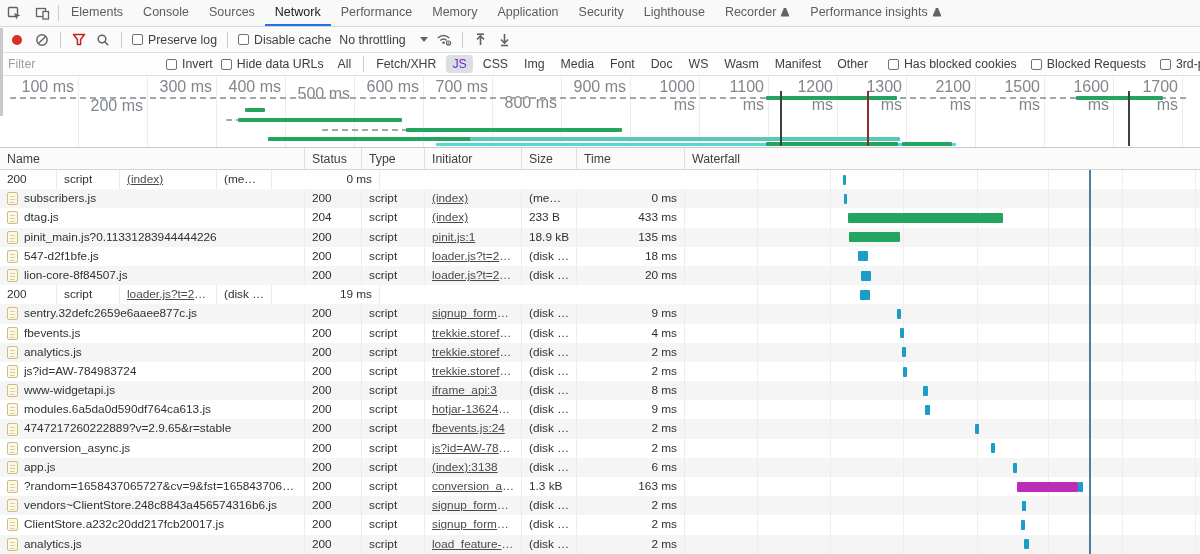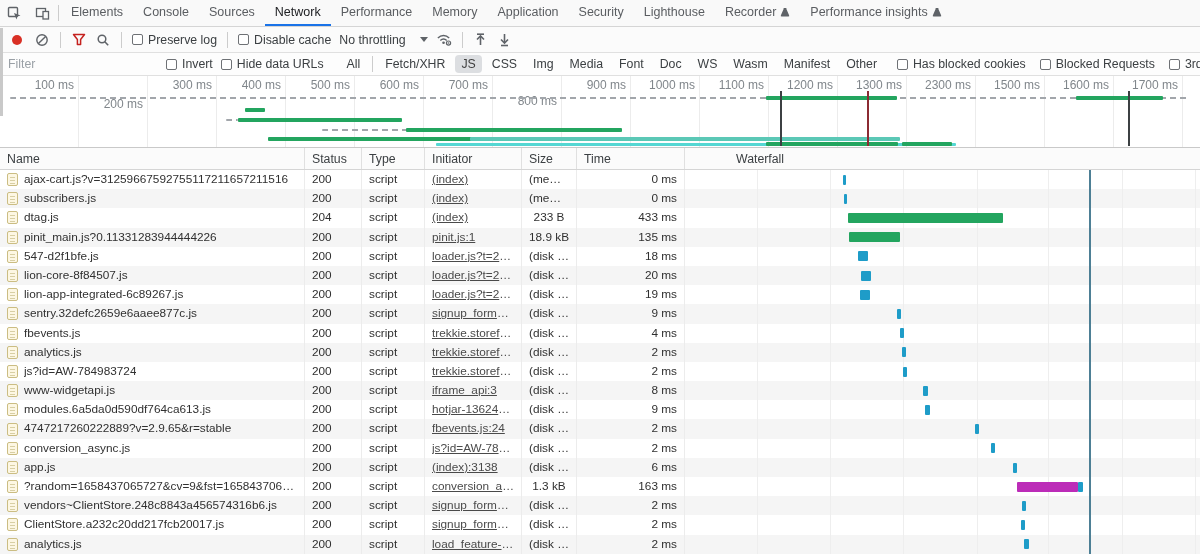--- a/index.html
+++ b/index.html
@@ -20,46 +20,46 @@
   .tool-ic { width:16px; height:16px; display:flex; align-items:center; justify-content:center; cursor:pointer; }
   .chk { display:flex; align-items:center; gap:5px; cursor:pointer; white-space:nowrap; color:#3c4043; font-size:12.3px; }
   .cbox { width:11px; height:11px; border:1px solid #6e7175; border-radius:2px; background:#fff; flex:0 0 auto; }
   .throttle { display:flex; align-items:center; gap:14px; color:#3c4043; font-size:12.3px; cursor:pointer; }
   .caret { width:0; height:0; border-left:4px solid transparent; border-right:4px solid transparent; border-top:5px solid #5f6368; }
 
   
   .filterbar { height:23px; background:#fdfdfd; border-bottom:1px solid #e0e0e0; display:flex; align-items:center; padding:0 8px; gap:8px; }
   .filter-input { border:none; outline:none; background:transparent; width:150px; font:12.3px "Liberation Sans",sans-serif; color:#333; }
   .filter-input::placeholder { color:#9aa0a6; }
-  .pills { display:flex; align-items:center; gap:4px;margin-left:9px; }
+  .pills { display:flex; align-items:center; gap:4px; }
   .pill { padding:2px 6px; border-radius:4px; color:#3c4043; font-size:12.3px; cursor:pointer; white-space:nowrap; }
-  .pill.active { background:#dcdee1; color:#404040; }
+  .pill.active { background:#dcdee1; color:#6d28d9; }
   .more-filters { display:flex; align-items:center; gap:14px; margin-left:6px; }
 
   
   .overview { position:relative; height:72px; border-bottom:1px solid #c9c9c9; background:#fff; overflow:hidden; cursor:crosshair; }
-  .ov-label { position:absolute; top:2px; font-size:12px; color:#80868b; width:56px; text-align:right; pointer-events:none; }
+  .ov-label { position:absolute; top:2px; font-size:16px; color:#80868b; width:56px; text-align:right; pointer-events:none; }
   .ov-grid { position:absolute; top:0; bottom:0; width:1px; background:#ececec; pointer-events:none; }
   .ov-bar { position:absolute; border-radius:1px; pointer-events:none; }
   .ov-dash { background:repeating-linear-gradient(90deg,#a2a6ab 0 6px,transparent 6px 10px); }
   .ov-line { position:absolute; top:15px; bottom:1px; width:1.5px; pointer-events:none; }
 
   
   :root { --w-name:305px; --w-status:57px; --w-type:63px; --w-init:97px; --w-size:55px; --w-time:108px; }
   .thead { height:22px; display:flex; background:#fbfbfb; border-bottom:1px solid #d5d5d5; color:#3c4043; }
   .th { display:flex; align-items:center; padding:0 7px; border-right:1px solid #e0e0e0; font-size:12.3px; overflow:hidden; white-space:nowrap; cursor:pointer; }
   .tbody { position:relative; height:384px; overflow:hidden; }
   .nrow { display:flex; height:19.2px; line-height:19.2px; cursor:pointer; }
   .nrow:nth-child(even) { background:#f5f5f5; }
   .td { padding:0 7px; border-right:1px solid #ececec; white-space:nowrap; overflow:hidden; text-overflow:ellipsis; font-size:11.8px; color:#303030; }
   .c-name { width:var(--w-name); display:flex; align-items:center; gap:6px; }
   .c-status { width:var(--w-status); }
   .c-type { width:var(--w-type); }
   .c-init { width:var(--w-init); }
-  .c-size { width:var(--w-size); text-align:center; }
+  .c-size { width:var(--w-size); text-align:left; }
   .c-size.cache { text-align:right; }
   .c-time { width:var(--w-time); text-align:right; }
   .c-wf { flex:1; border-right:none; }
   .name-text { overflow:hidden; text-overflow:ellipsis; }
   .script-ico { flex:0 0 auto; width:11px; height:13px; background:#fdf7e3; border:1px solid #cbbd83; border-radius:2px; position:relative; }
   .script-ico:after { content:""; position:absolute; left:2px; top:3px; right:2px; height:1px; background:#d8cfa4; box-shadow:0 3px 0 #d8cfa4, 0 6px 0 #d8cfa4; }
   .init-link { color:#4a4a4a; text-decoration:underline; overflow:hidden; text-overflow:ellipsis; display:block; }
   .wf-grid { position:absolute; top:0; bottom:0; width:1px; background:#eeeeee; pointer-events:none; }
   .wf-dcl { position:absolute; top:0; bottom:0; width:1.5px; background:#4d7f95; pointer-events:none; }
   .wf-bar { position:absolute; height:10px; border-radius:1px; pointer-events:none; }
@@ -230,39 +230,39 @@
 <div class="overview">
     <div class="ov-grid" style="left: 78px;"></div>
     <div class="ov-label" style="left: 18px;">100 ms</div>
     <div class="ov-grid" style="left: 147px;"></div>
     <div class="ov-label" style="left: 87px; margin-top: 19px;">200 ms</div>
     <div class="ov-grid" style="left: 216px;"></div>
     <div class="ov-label" style="left: 156px; text-align: right;">300 ms</div>
     <div class="ov-grid" style="left: 285px;"></div>
     <div class="ov-label" style="left: 225px;">400 ms</div>
     <div class="ov-grid" style="left: 354px;"></div>
-    <div class="ov-label" style="left: 294px;">500 ms</div>
+    <div class="ov-label" style="left: 294px; margin-top: 7px;">500 ms</div>
     <div class="ov-grid" style="left: 423px;"></div>
     <div class="ov-label" style="left: 363px;">600 ms</div>
     <div class="ov-grid" style="left: 492px;"></div>
     <div class="ov-label" style="left: 432px;">700 ms</div>
     <div class="ov-grid" style="left: 561px;"></div>
     <div class="ov-label" style="left: 501px; margin-top: 16px;">800 ms</div>
     <div class="ov-grid" style="left: 630px;"></div>
     <div class="ov-label" style="left: 570px;">900 ms</div>
     <div class="ov-grid" style="left: 699px;"></div>
     <div class="ov-label" style="left: 639px;">1000 ms</div>
     <div class="ov-grid" style="left: 768px;"></div>
     <div class="ov-label" style="left: 708px;">1100 ms</div>
     <div class="ov-grid" style="left: 837px;"></div>
     <div class="ov-label" style="left: 777px;">1200 ms</div>
     <div class="ov-grid" style="left: 906px;"></div>
     <div class="ov-label" style="left: 846px;">1300 ms</div>
     <div class="ov-grid" style="left: 975px;"></div>
-    <div class="ov-label" style="left: 915px;">2300 ms</div>
+    <div class="ov-label" style="left: 915px;">2100 ms</div>
     <div class="ov-grid" style="left: 1044px;"></div>
     <div class="ov-label" style="left: 984px;">1500 ms</div>
     <div class="ov-grid" style="left: 1113px;"></div>
     <div class="ov-label" style="left: 1053px;">1600 ms</div>
     <div class="ov-grid" style="left: 1182px;"></div>
     <div class="ov-label" style="left: 1122px;">1700 ms</div>
     <div class="ov-bar ov-dash" style="left: 10px; top: 21px; width: 1180px; height: 2px;"></div>
     <div class="ov-bar" style="left: 766px; top: 20px; width: 131px; height: 4px; background: rgb(35, 165, 95);"></div>
     <div class="ov-bar" style="left: 1076px; top: 20px; width: 87px; height: 4px; background: rgb(35, 165, 95);"></div>
     <div class="ov-bar" style="left: 245px; top: 32px; width: 20px; height: 4px; background: rgb(35, 165, 95);"></div>
@@ -280,28 +280,24 @@
     <div class="ov-line" style="left: 1128px; background: rgb(60, 64, 67);"></div>
   </div>
 
 <div class="thead">
     <div class="th c-name" style="display: flex;">Name</div>
     <div class="th c-status" style="display: flex;">Status</div>
     <div class="th c-type" style="display: flex;">Type</div>
     <div class="th c-init" style="display: flex;">Initiator</div>
     <div class="th c-size" style="display: flex;">Size</div>
     <div class="th c-time" style="display: flex;">Time</div>
-    <div class="th c-wf" style="display: flex; margin-left: 44px;">Waterfall</div>
+    <div class="th c-wf" style="display: flex;">Waterfall</div>
   </div>
 <div class="tbody">
     <div class="nrow">
-      <div class="td c-name">
-        <span class="script-ico"></span>
-        <span class="name-text">ajax-cart.js?v=31259667592755117211657211516</span>
-      </div>
       <div class="td c-status">200</div>
       <div class="td c-type">script</div>
       <div class="td c-init">
         <span class="init-link">(index)</span>
       </div>
       <div class="td c-size cache">(memo…</div>
       <div class="td c-time">0 ms</div>
       <div class="td c-wf"></div>
     </div>
     <div class="nrow">
@@ -368,24 +364,20 @@
       <div class="td c-status">200</div>
       <div class="td c-type">script</div>
       <div class="td c-init">
         <span class="init-link">loader.js?t=202…</span>
       </div>
       <div class="td c-size cache">(disk ca…</div>
       <div class="td c-time">20 ms</div>
       <div class="td c-wf"></div>
     </div>
     <div class="nrow">
-      <div class="td c-name">
-        <span class="script-ico"></span>
-        <span class="name-text">lion-app-integrated-6c89267.js</span>
-      </div>
       <div class="td c-status">200</div>
       <div class="td c-type">script</div>
       <div class="td c-init">
         <span class="init-link">loader.js?t=202…</span>
       </div>
       <div class="td c-size cache">(disk ca…</div>
       <div class="td c-time">19 ms</div>
       <div class="td c-wf"></div>
     </div>
     <div class="nrow">

